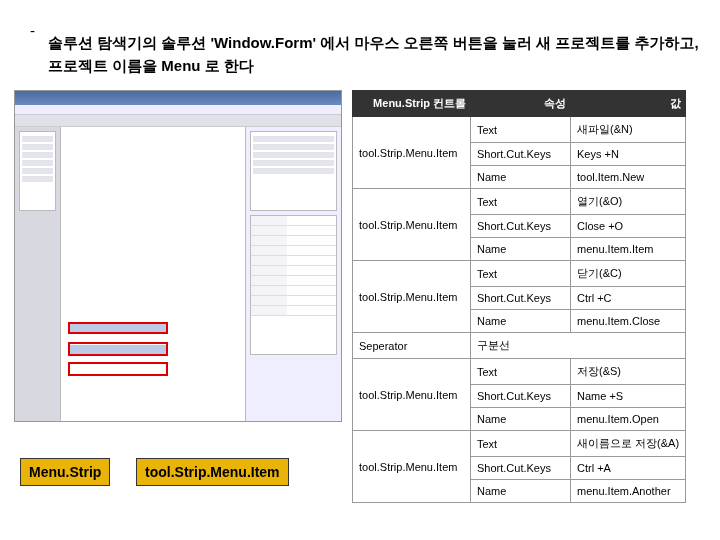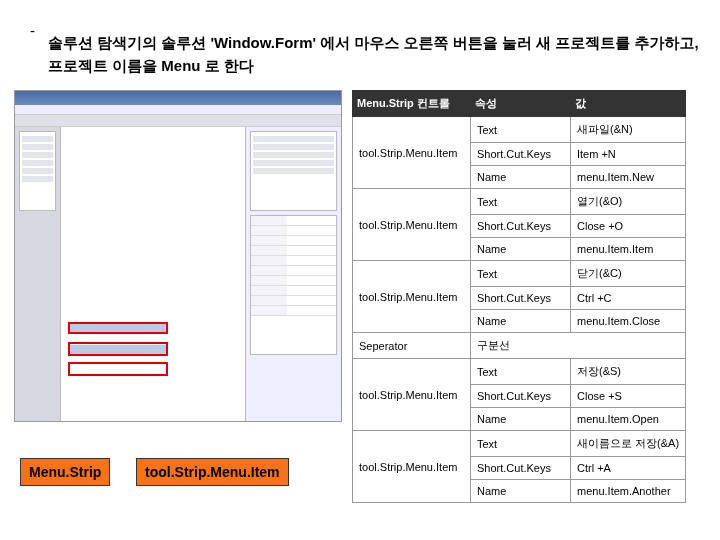--- a/index.html
+++ b/index.html
@@ -111,38 +111,38 @@
   }
   .hl1 { top: 196px; }
   .hl2 { top: 218px; }
 
   .label-box {
     position: absolute;
     border: 1px solid #333;
     padding: 5px 8px;
     font-size: 14px;
     font-weight: bold;
-    background: #f97316;
+    background: #eab308;
   }
   .label-menu { top: 458px; left: 20px; }
   .label-item { top: 458px; left: 136px; }
 
   .prop-table {
     position: absolute;
     top: 90px;
     left: 352px;
     right: 20px;
     border-collapse: collapse;
     font-size: 11px;
   }
   .prop-table th {
     background: #333;
     color: #fff;
     font-weight: bold;
-    text-align: left;
+    text-align: right;
     padding: 5px 4px;
     border: 1px solid #333;
   }
   .prop-table td {
     border: 1px solid #999;
     padding: 5px 6px;
     vertical-align: middle;
     background: #fff;
     margin-left: 21px;
   }
@@ -243,25 +243,25 @@
     </tr>
   </thead>
   <tbody>
     <tr>
       <td rowspan="3">tool.Strip.Menu.Item</td>
       <td>Text</td>
       <td>새파일(&amp;N)</td>
     </tr>
     <tr>
       <td>Short.Cut.Keys</td>
-      <td>Item +N</td>
-    </tr>
-    <tr>
-      <td>Name</td>
-      <td>menu.Item.New</td>
+      <td>Keys +N</td>
+    </tr>
+    <tr>
+      <td>Name</td>
+      <td>tool.Item.New</td>
     </tr>
     <tr>
       <td rowspan="3">tool.Strip.Menu.Item</td>
       <td>Text</td>
       <td>열기(&amp;O)</td>
     </tr>
     <tr>
       <td>Short.Cut.Keys</td>
       <td>Close +O</td>
     </tr>
@@ -286,21 +286,21 @@
       <td>Seperator</td>
       <td colspan="2">구분선</td>
     </tr>
     <tr>
       <td rowspan="3">tool.Strip.Menu.Item</td>
       <td>Text</td>
       <td>저장(&amp;S)</td>
     </tr>
     <tr>
       <td>Short.Cut.Keys</td>
-      <td>Close +S</td>
+      <td>Name +S</td>
     </tr>
     <tr>
       <td>Name</td>
       <td>menu.Item.Open</td>
     </tr>
     <tr>
       <td rowspan="3">tool.Strip.Menu.Item</td>
       <td>Text</td>
       <td>새이름으로 저장(&amp;A)</td>
     </tr>

